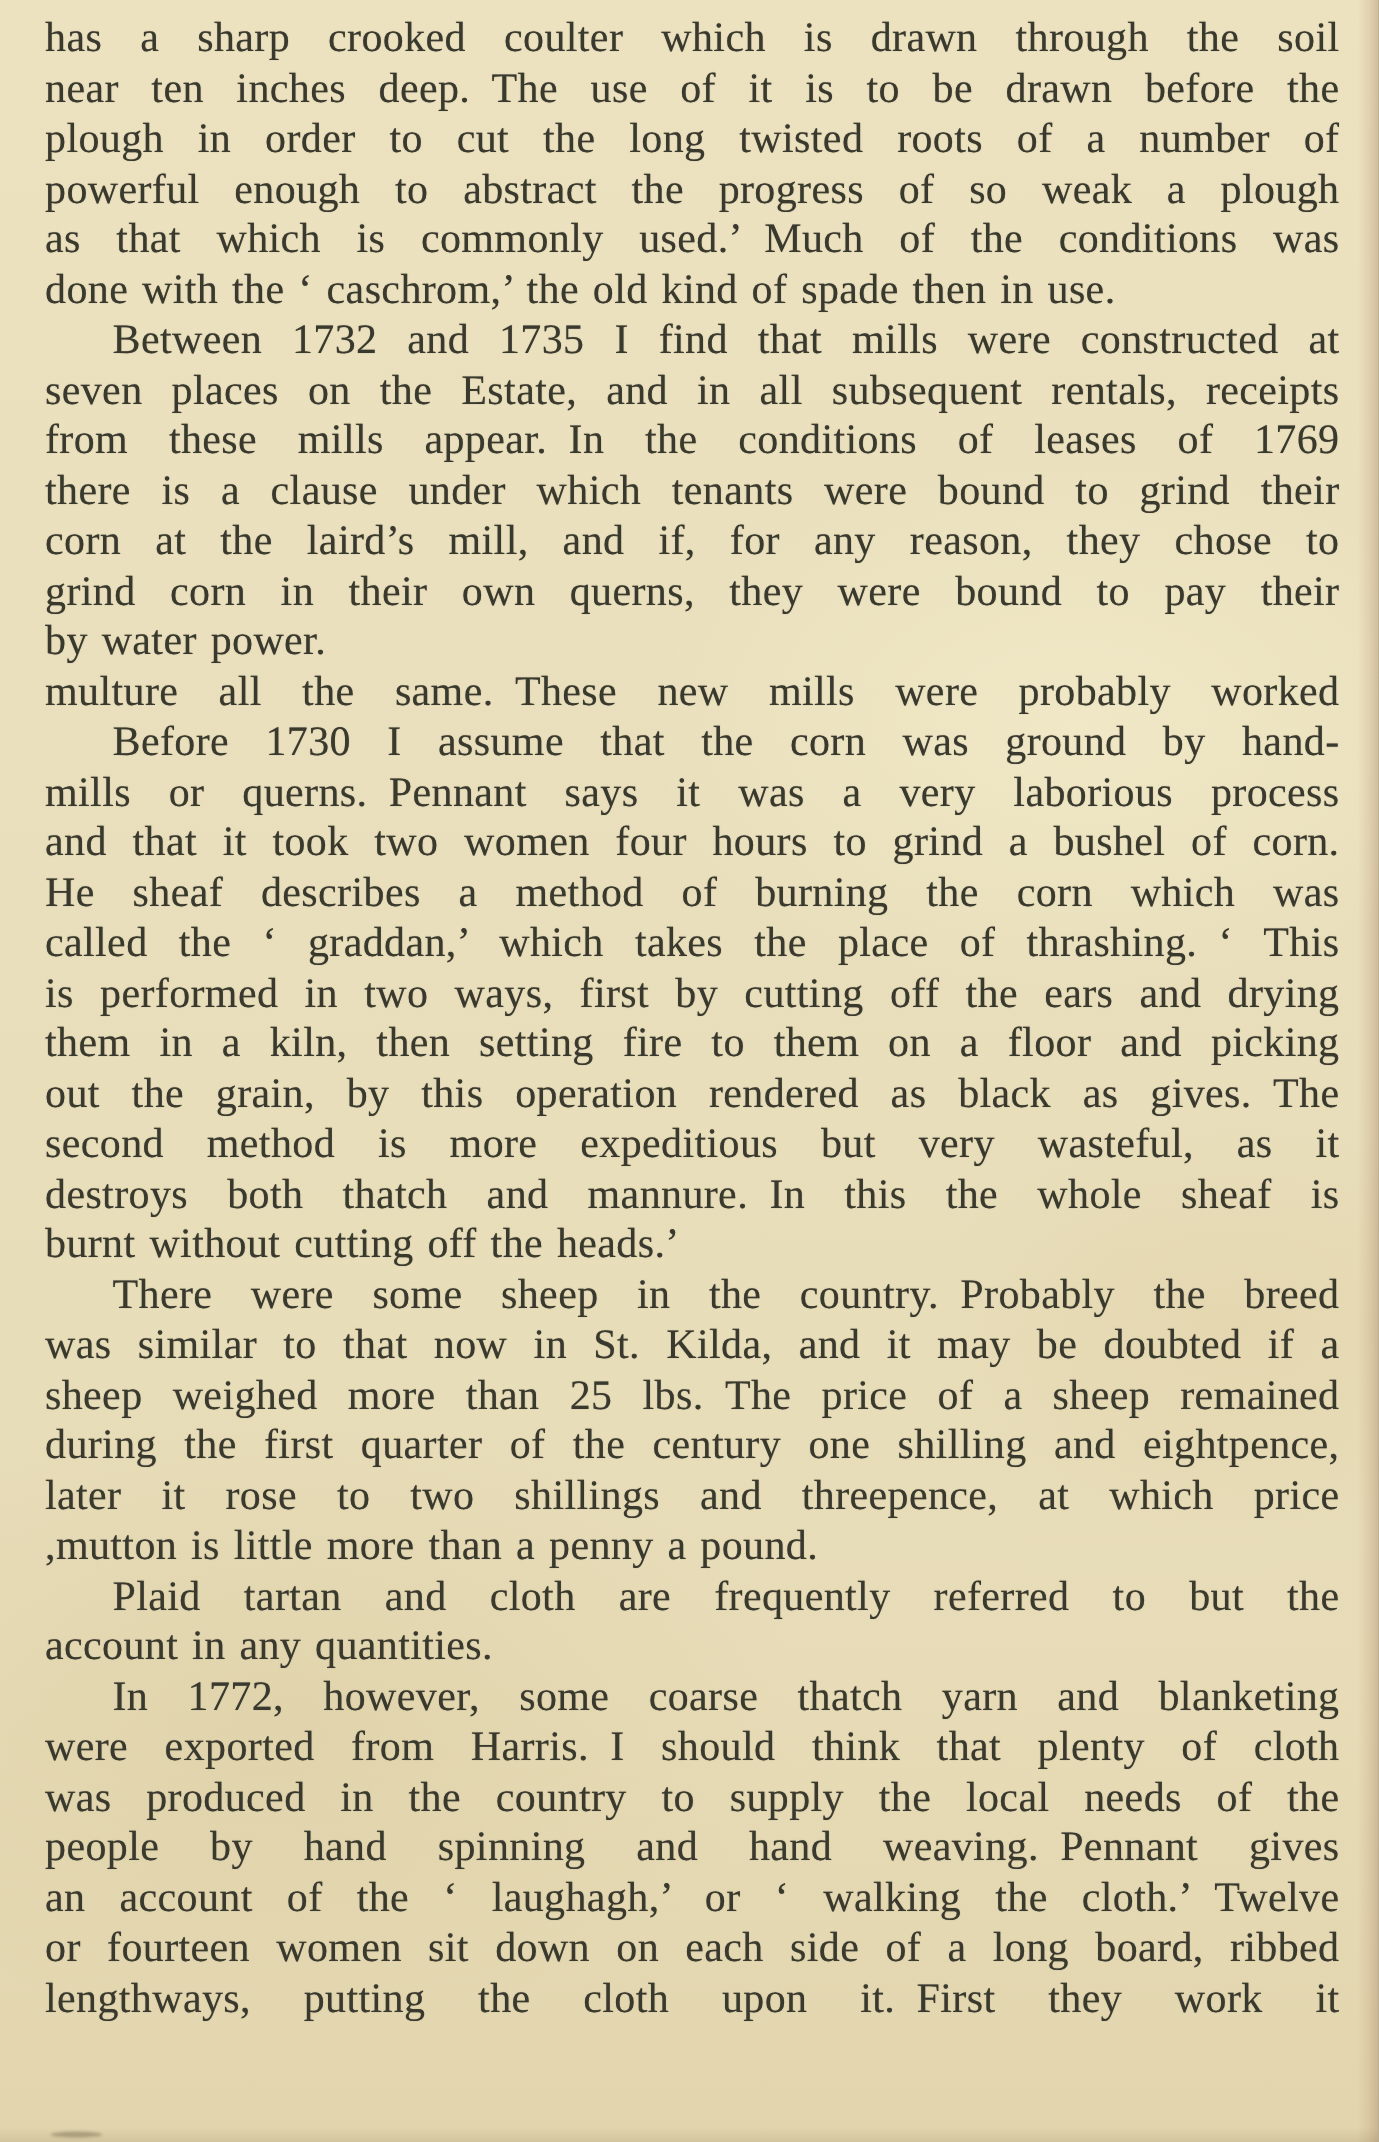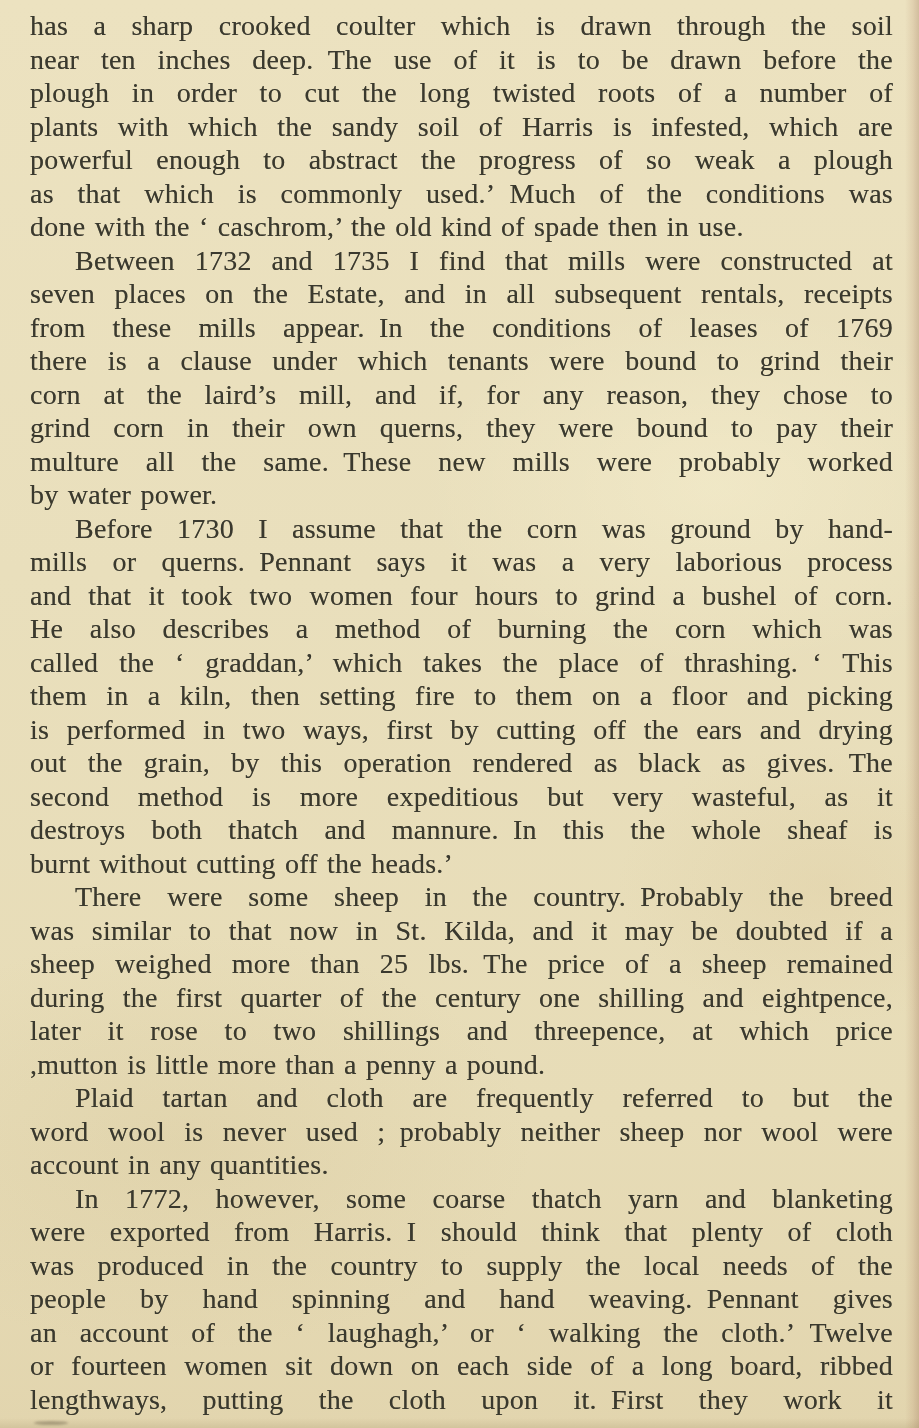--- a/index.html
+++ b/index.html
@@ -71,59 +71,57 @@
 </style>
 </head>
 <body>
 
 <div class="scan">
   <div class="text-block">
       <div>
         <div class="line">has a sharp crooked coulter which is drawn through the soil</div>
         <div class="line">near ten inches deep. The use of it is to be drawn before the</div>
         <div class="line">plough in order to cut the long twisted roots of a number of</div>
-        <div class="line">plants with which the sandy soil of Harris is infested, which are</div>
         <div class="line">powerful enough to abstract the progress of so weak a plough</div>
         <div class="line">as that which is commonly used.’ Much of the conditions was</div>
         <div class="line last">done with the ‘ caschrom,’ the old kind of spade then in use.</div>
       </div>
       <div>
         <div class="line indent">Between 1732 and 1735 I find that mills were constructed at</div>
         <div class="line">seven places on the Estate, and in all subsequent rentals, receipts</div>
         <div class="line">from these mills appear. In the conditions of leases of 1769</div>
         <div class="line">there is a clause under which tenants were bound to grind their</div>
         <div class="line">corn at the laird’s mill, and if, for any reason, they chose to</div>
         <div class="line">grind corn in their own querns, they were bound to pay their</div>
+        <div class="line last">by water power.</div>
         <div class="line">multure all the same. These new mills were probably worked</div>
-        <div class="line last">by water power.</div>
       </div>
       <div>
         <div class="line indent">Before 1730 I assume that the corn was ground by hand-</div>
         <div class="line">mills or querns. Pennant says it was a very laborious process</div>
         <div class="line">and that it took two women four hours to grind a bushel of corn.</div>
-        <div class="line">He also describes a method of burning the corn which was</div>
+        <div class="line">He sheaf describes a method of burning the corn which was</div>
         <div class="line">called the ‘ graddan,’ which takes the place of thrashing. ‘ This</div>
+        <div class="line">is performed in two ways, first by cutting off the ears and drying</div>
         <div class="line">them in a kiln, then setting fire to them on a floor and picking</div>
-        <div class="line">is performed in two ways, first by cutting off the ears and drying</div>
         <div class="line">out the grain, by this operation rendered as black as gives. The</div>
         <div class="line">second method is more expeditious but very wasteful, as it</div>
         <div class="line">destroys both thatch and mannure. In this the whole sheaf is</div>
         <div class="line last">burnt without cutting off the heads.’</div>
       </div>
       <div>
         <div class="line indent">There were some sheep in the country. Probably the breed</div>
         <div class="line">was similar to that now in St. Kilda, and it may be doubted if a</div>
         <div class="line">sheep weighed more than 25 lbs. The price of a sheep remained</div>
         <div class="line">during the first quarter of the century one shilling and eightpence,</div>
         <div class="line">later it rose to two shillings and threepence, at which price</div>
         <div class="line last">,mutton is little more than a penny a pound.</div>
       </div>
       <div>
         <div class="line indent">Plaid tartan and cloth are frequently referred to but the</div>
-        <div class="line">word wool is never used ; probably neither sheep nor wool were</div>
         <div class="line last">account in any quantities.</div>
       </div>
       <div>
         <div class="line indent">In 1772, however, some coarse thatch yarn and blanketing</div>
         <div class="line">were exported from Harris. I should think that plenty of cloth</div>
         <div class="line">was produced in the country to supply the local needs of the</div>
         <div class="line">people by hand spinning and hand weaving. Pennant gives</div>
         <div class="line">an account of the ‘ laughagh,’ or ‘ walking the cloth.’ Twelve</div>
         <div class="line">or fourteen women sit down on each side of a long board, ribbed</div>
         <div class="line">lengthways, putting the cloth upon it. First they work it</div>

